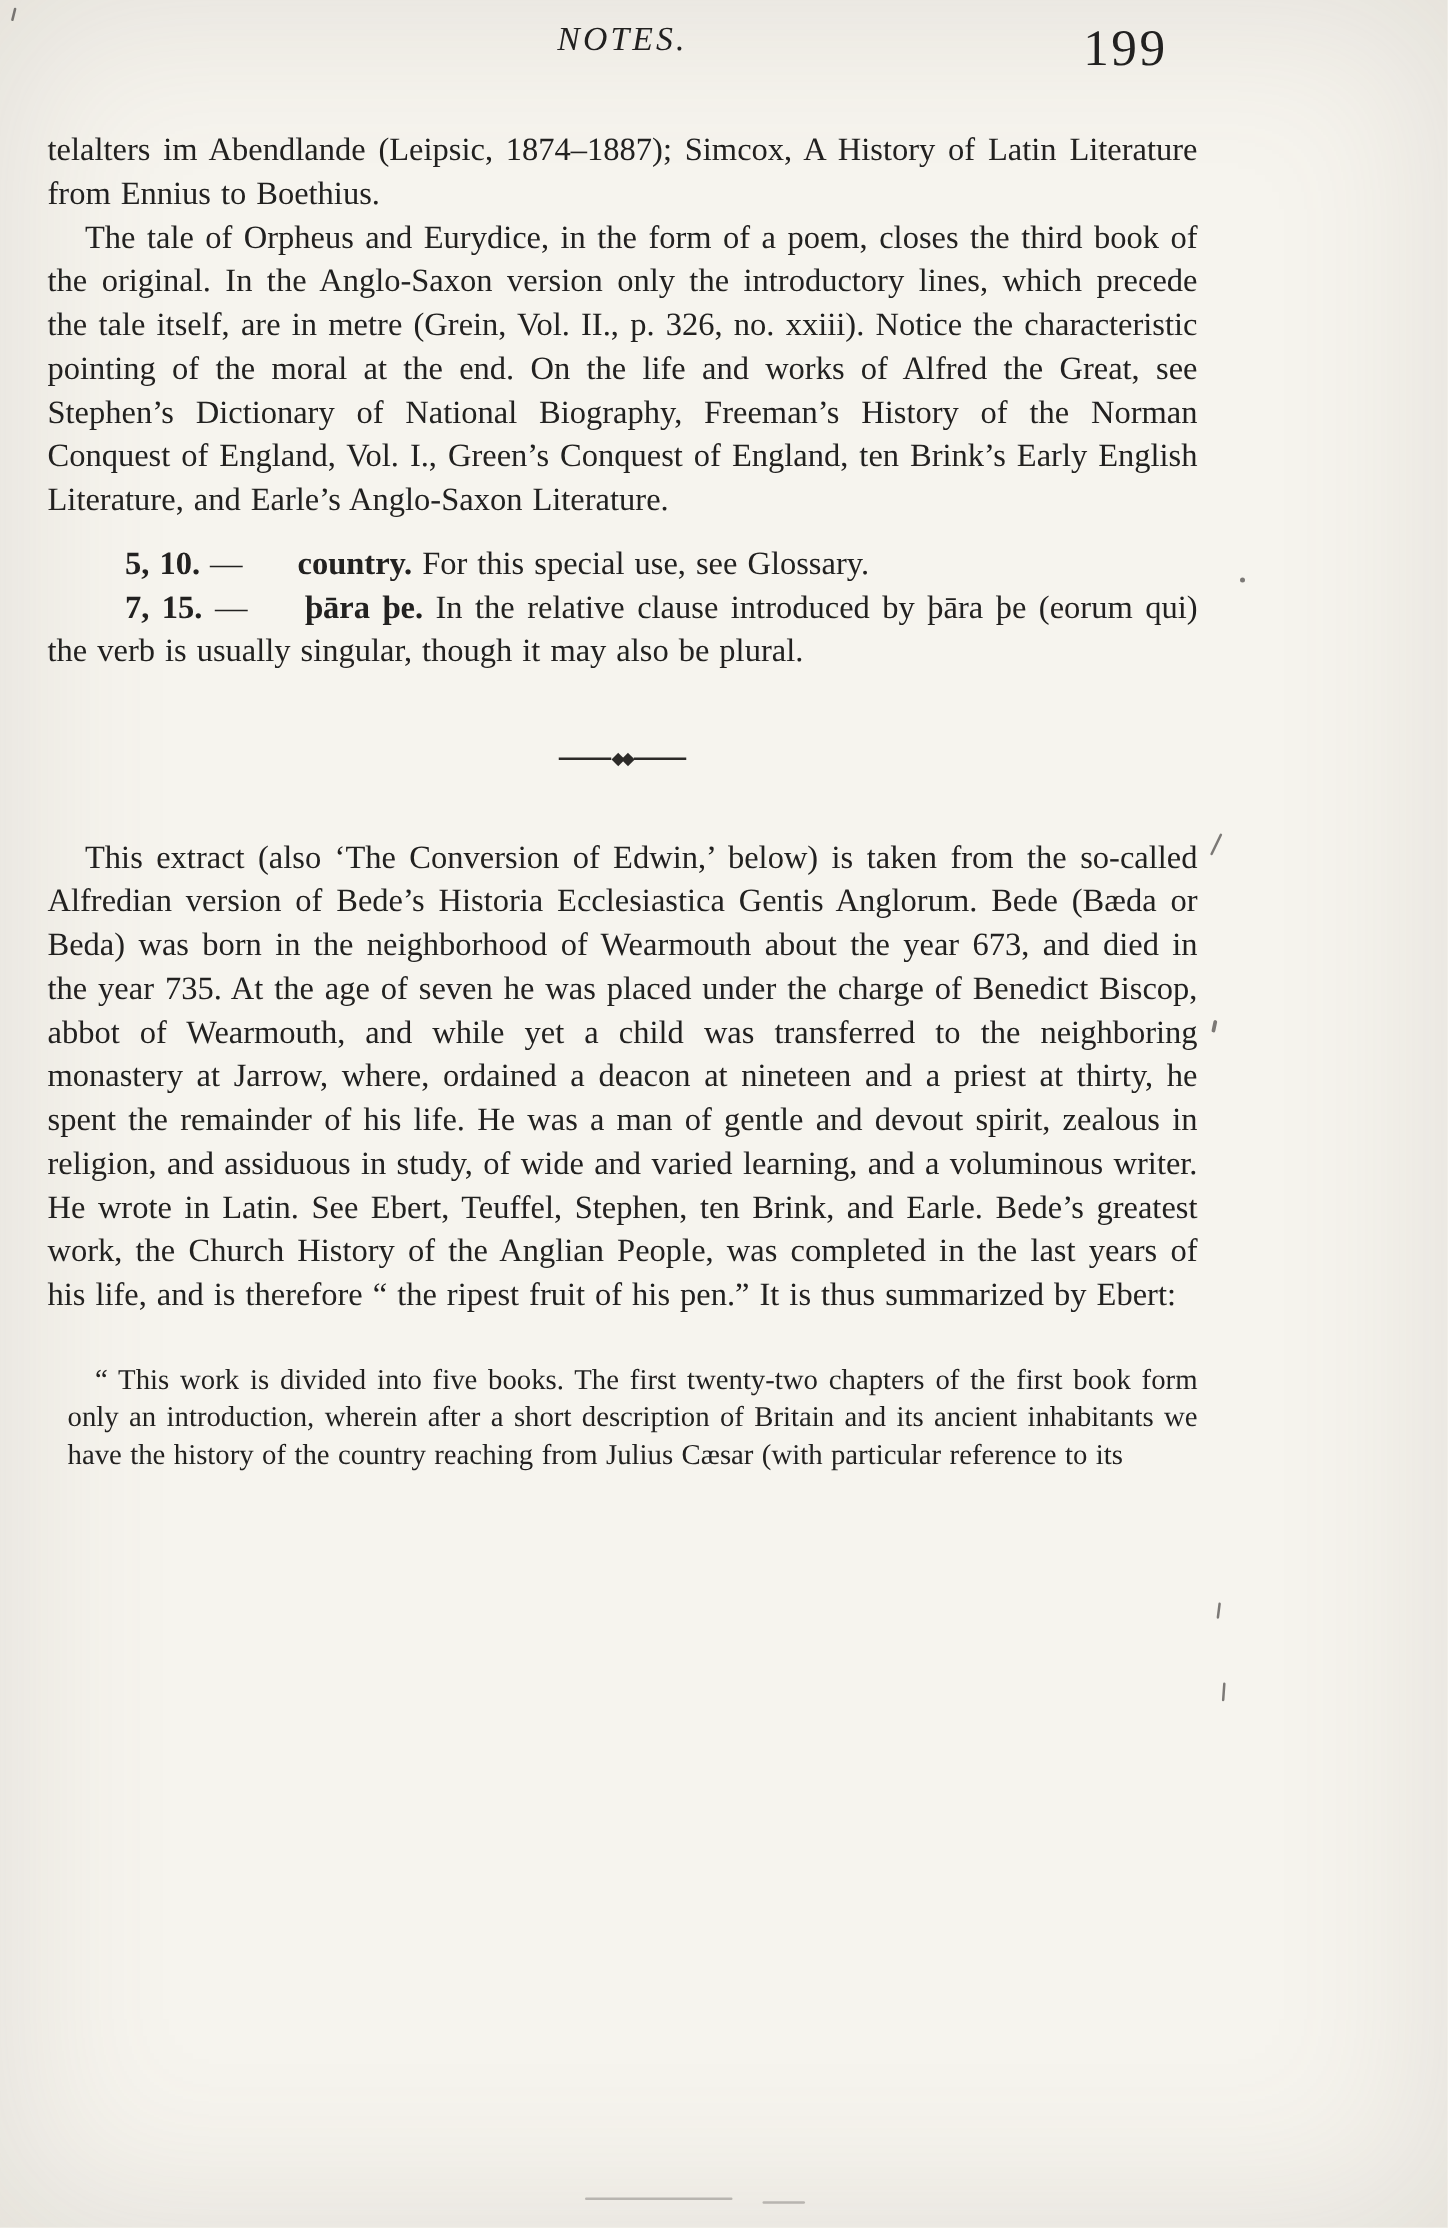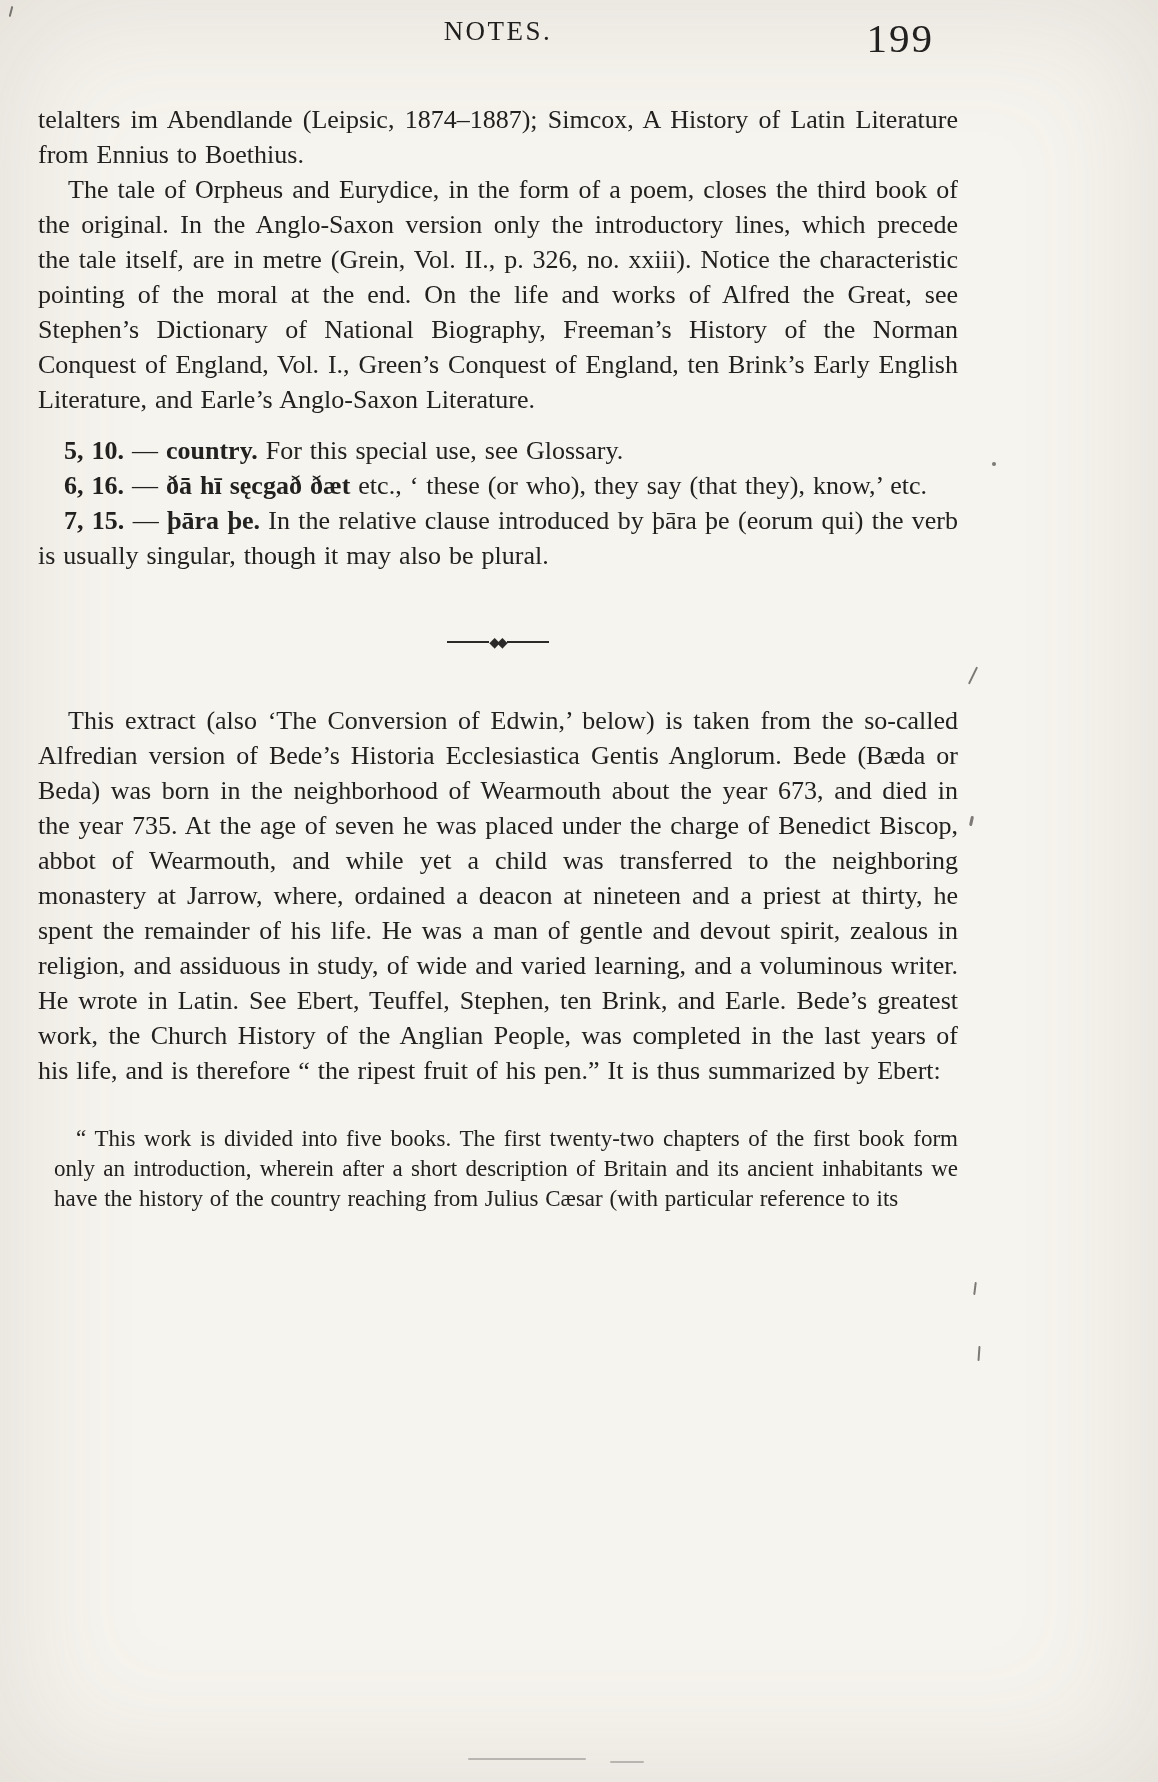--- a/index.html
+++ b/index.html
@@ -20,20 +20,21 @@
     box-shadow: inset 0 0 140px rgba(118, 108, 92, 0.16);
   }
   .page-header {
     position: relative;
     height: 42px;
     margin-bottom: 44px;
   }
   .running-title {
     display: block;
     text-align: center;
+    font-style: italic;
     font-size: 27px;
     letter-spacing: 2.5px;
   }
   .page-number {
     position: absolute;
     top: -2px;
     right: 24px;
     font-size: 41px;
     letter-spacing: 2px;
     font-style: normal;
@@ -43,21 +44,21 @@
     line-height: 35px;
   }
   .para {
     margin: 0;
     text-align: justify;
     text-indent: 30px;
     word-spacing: 1.5px;
   }
   .para.no-indent { text-indent: 0; }
   .i { }
-  .b { font-weight: bold; }
+  .b { font-weight: bold; margin-left: 36px; }
   .notes-section { margin-top: 16px; }
   .para.note { text-indent: 26px; }
   .divider {
     margin-top: 58px;
     height: 22px;
     display: flex;
     align-items: center;
     justify-content: center;
   }
   .divider .rule {
@@ -118,21 +119,20 @@
   </header>
 
   <main class="text-block">
 
     <p class="para no-indent"><span class="i">telalters im Abendlande </span><span>(Leipsic, 1874–1887); Simcox, </span><span class="i">A History of Latin Literature from Ennius to Boethius.</span></p>
 
     <p class="para"><span>The tale of Orpheus and Eurydice, in the form of a poem, closes the third book of the original.  In the Anglo-Saxon version only the introductory lines, which precede the tale itself, are in metre (Grein, Vol. II., p. 326, no. xxiii).  Notice the characteristic pointing of the moral at the end.  On the life and works of Alfred the Great, see Stephen’s </span><span class="i">Dictionary of National Biography</span><span>, Freeman’s </span><span class="i">History of the Norman Conquest of England</span><span>, Vol. I., Green’s </span><span class="i">Conquest of England</span><span>, ten Brink’s </span><span class="i">Early English Literature</span><span>, and Earle’s </span><span class="i">Anglo-Saxon Literature</span><span>.</span></p>
 
     <div class="notes-section">
       <p class="para note"><span class="b">5, 10.</span><span> — </span><span class="b">country.</span><span>  For this special use, see Glossary.</span></p>
-      <p class="para note"><span class="b">6, 16.</span><span> — </span><span class="b">ðā hī sęcgað ðæt</span><span> etc., ‘ these (or who), they say (that they), know,’ etc.</span></p>
       <p class="para note"><span class="b">7, 15.</span><span> — </span><span class="b">þāra þe.</span><span>  In the relative clause introduced by þāra þe (eorum qui) the verb is usually singular, though it may also be plural.</span></p>
     </div>
 
     <div class="divider">
       <span class="rule"></span>
       <span class="ornament">◆◆</span>
       <span class="rule"></span>
     </div>
 
 

